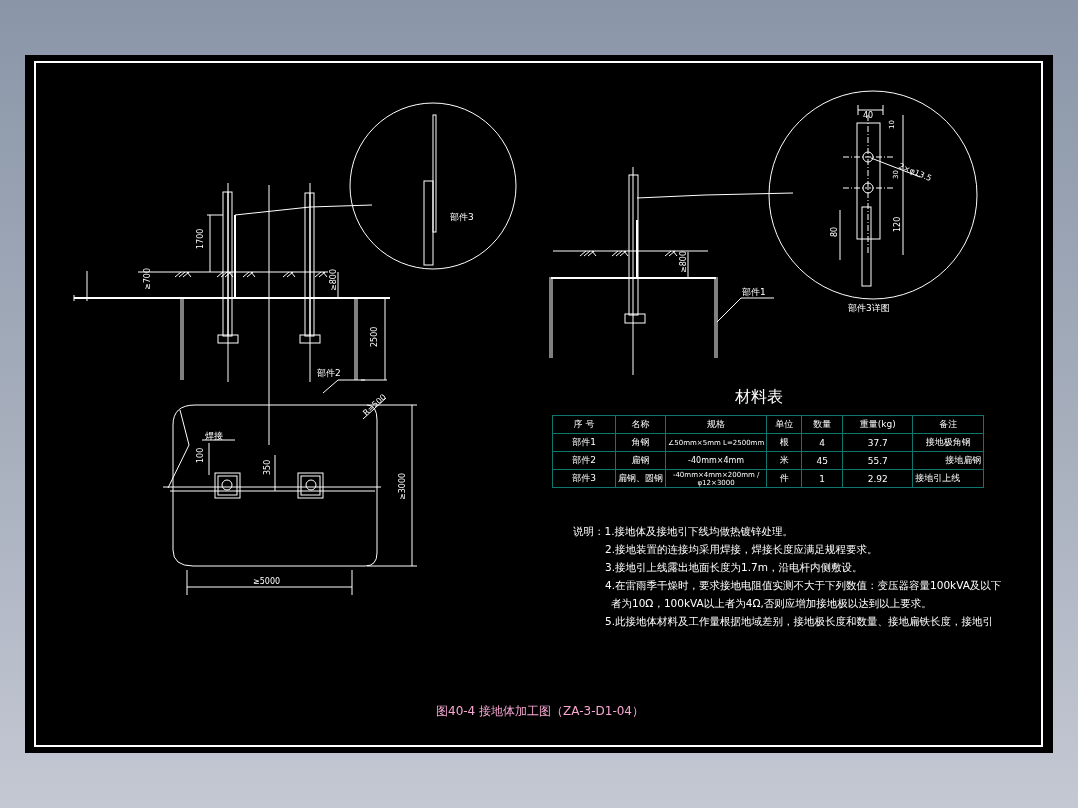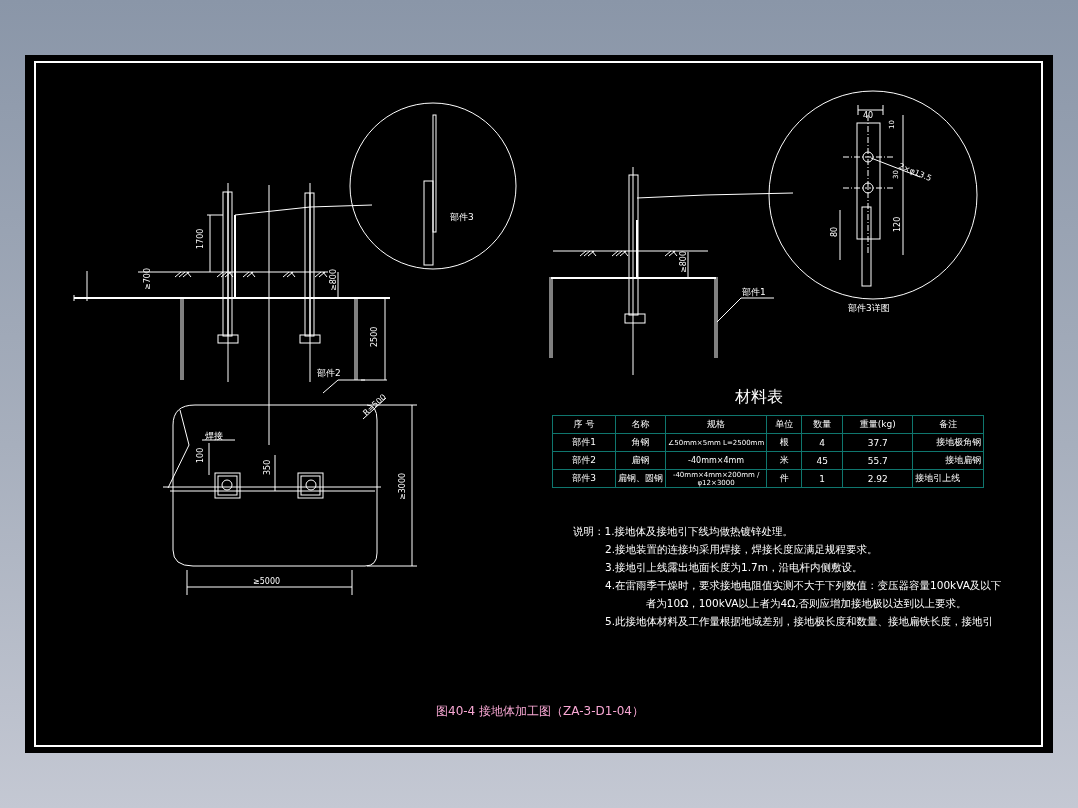--- a/index.html
+++ b/index.html
@@ -26,21 +26,21 @@
     position: absolute; left: 527px; top: 360px; border-collapse: collapse;
   }
   #material-title {
     position: absolute; left: 710px; top: 332px; color: #fff; font-size: 16px;
   }
   #notes {
     position: absolute; left: 502px; top: 467px; color: #fff; font-size: 10.5px; line-height: 18px; margin-left: 46px;
   }
   #notes .row { white-space: nowrap; }
   #notes .indent { padding-left: 32px; }
-  #notes .indent2 { padding-left: 38px; text-align: center; }
+  #notes .indent2 { padding-left: 38px; }
   #figure-caption {
     position: absolute; left: 411px; top: 648px; color: #f9a8d4; font-size: 12px; white-space: nowrap;
   }
 </style>
 </head>
 <body>
 
 <div id="viewport">
   <svg id="drawing" width="1028" height="698" viewBox="0 0 1028 698">
 
@@ -202,21 +202,21 @@
       <td style="width:65px">重量(kg)</td>
       <td style="width:66px">备注</td>
     </tr>
     <tr>
       <td>部件1</td>
       <td>角钢</td>
       <td style="font-size:7px">∠50mm×5mm L=2500mm</td>
       <td>根</td>
       <td>4</td>
       <td>37.7</td>
-      <td style="text-align:right">接地极角钢</td>
+      <td style="text-align:center">接地极角钢</td>
     </tr>
     <tr>
       <td>部件2</td>
       <td>扁钢</td>
       <td style="font-size:8px">-40mm×4mm</td>
       <td>米</td>
       <td>45</td>
       <td>55.7</td>
       <td style="text-align:right">接地扁钢</td>
     </tr>

